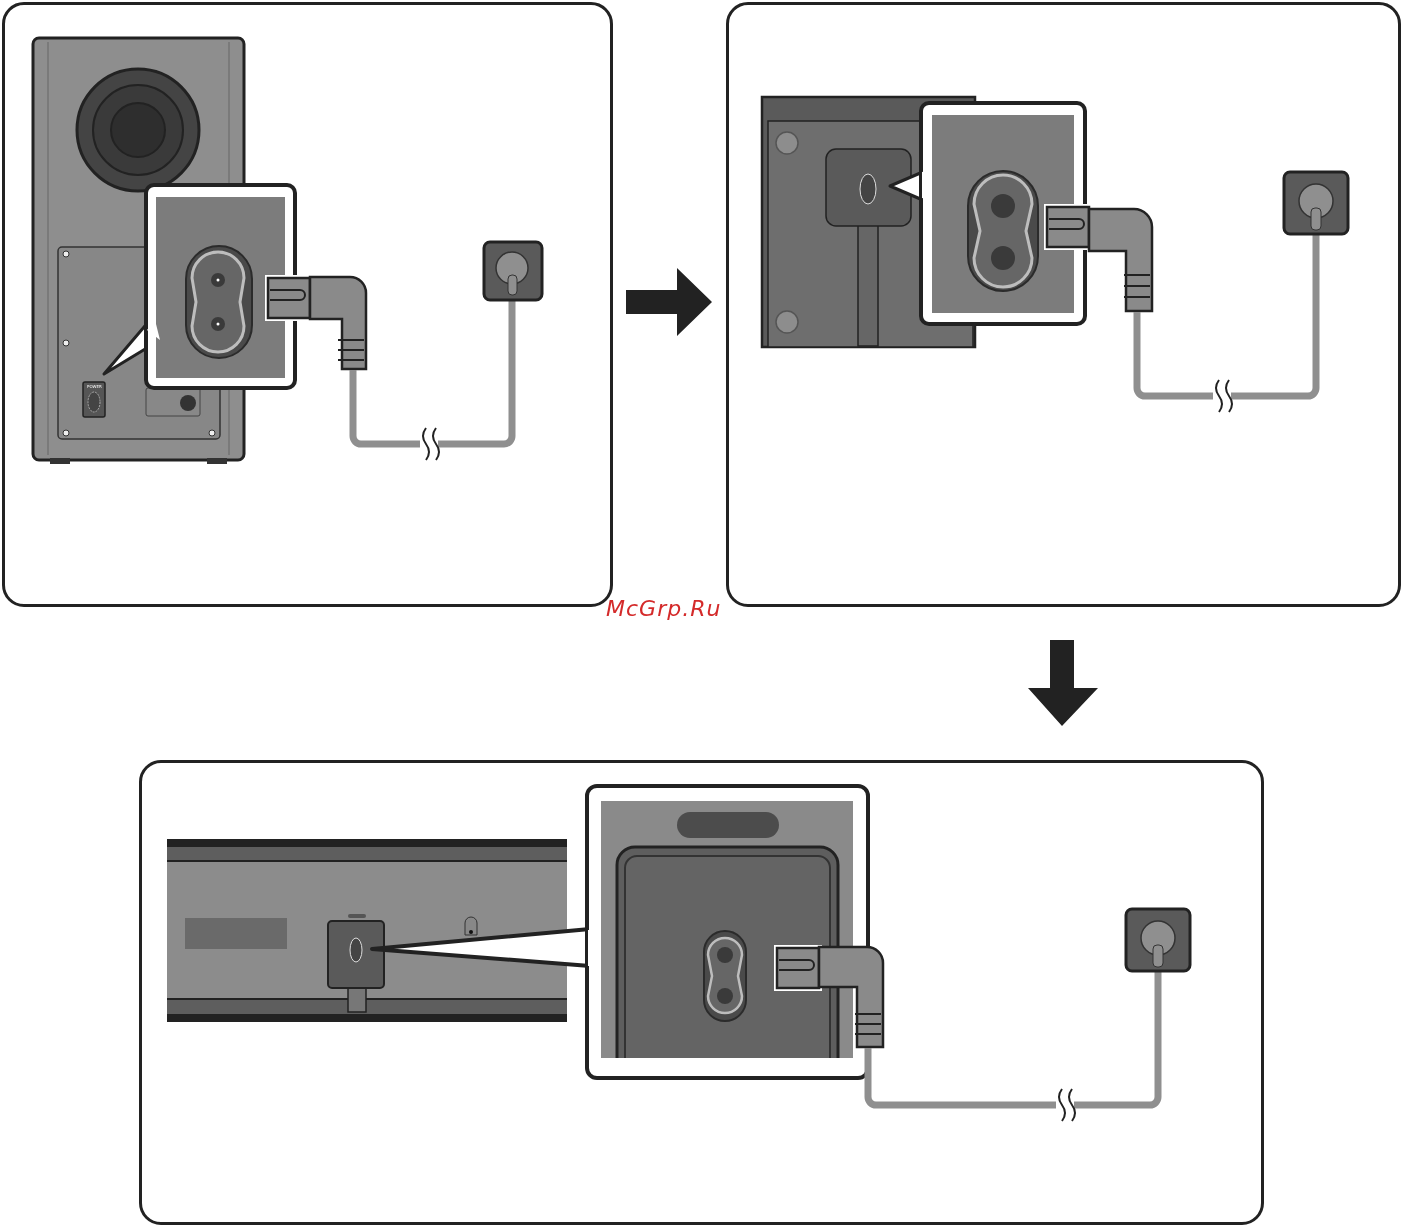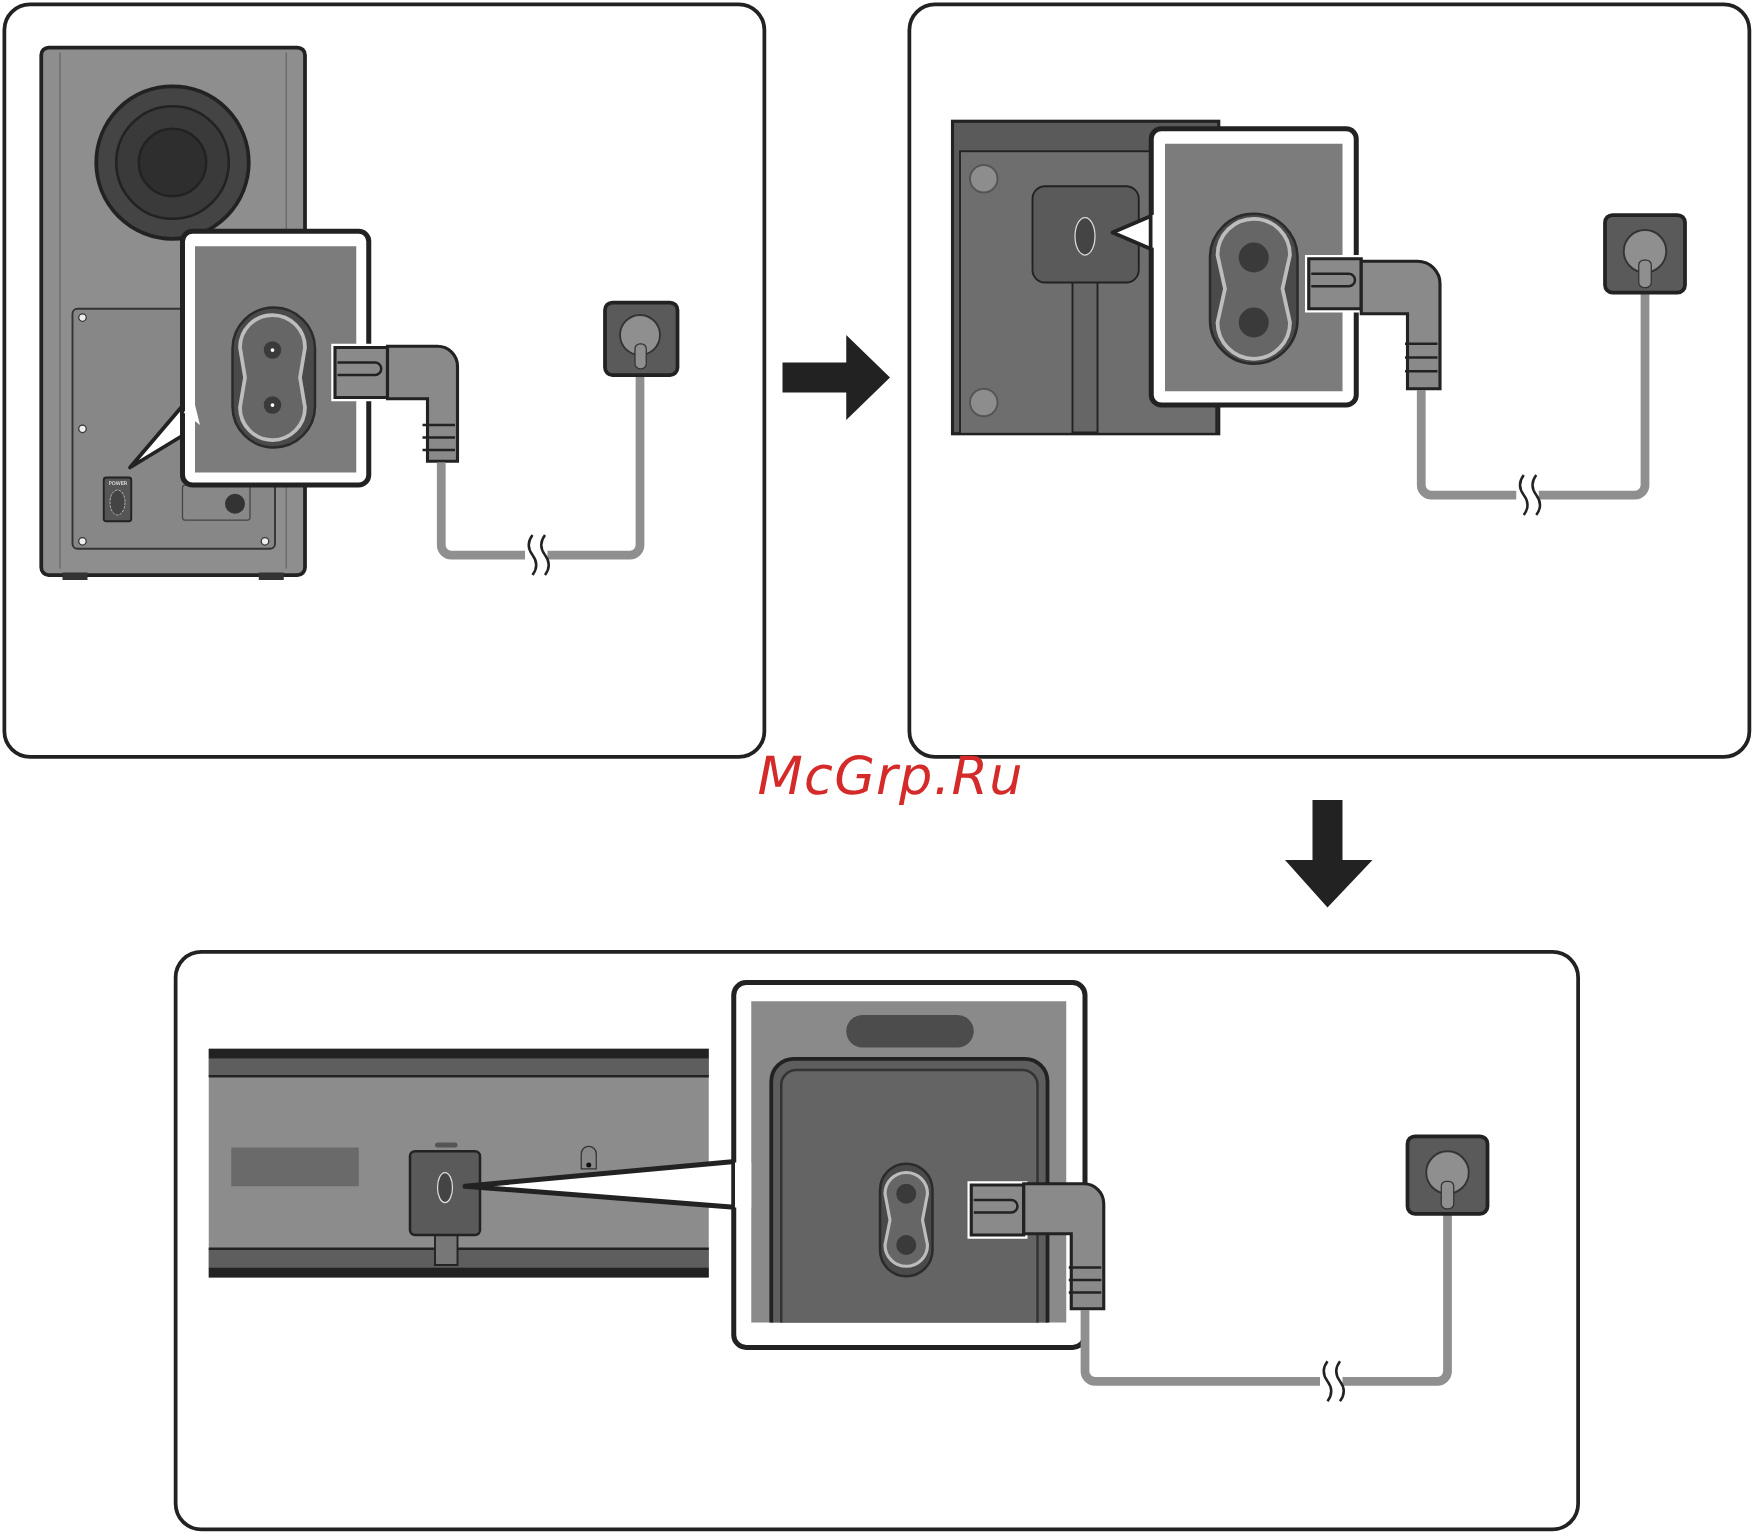--- a/index.html
+++ b/index.html
@@ -1,19 +1,19 @@
 <!DOCTYPE html>
 <html><head>
 <meta charset="utf-8">
 <style>
   html, body { margin:0; padding:0; background:#ffffff; }
   body { width:1403px; height:1230px; position:relative; overflow:hidden; font-family:"DejaVu Sans", sans-serif; }
   .panel { position:absolute; border:3px solid #222; border-radius:22px; background:#fff; box-sizing:border-box; }
   svg { position:absolute; overflow:visible; }
-  .watermark { position:absolute; left:606px; top:596px; font-family:"DejaVu Sans", sans-serif; font-size:42px; font-style:italic; color:#d42a2a; letter-spacing:1px; }
+  .watermark { position:absolute; left:606px; top:596px; font-family:"DejaVu Sans", sans-serif; font-size:22px; font-style:italic; color:#d42a2a; letter-spacing:1px; }
   .tiny { font-family:"DejaVu Sans", sans-serif; font-size:4px; fill:#fff; }
 </style>
 </head>
 <body>
 
 <div class="panel" style="left:2px;top:2px;width:611px;height:605px;"></div>
 <svg style="left:0;top:0;" width="620" height="610">
 
   <g>
     <rect x="33" y="38" width="211" height="422" rx="6" fill="#8e8e8e" stroke="#222" stroke-width="3"></rect>

